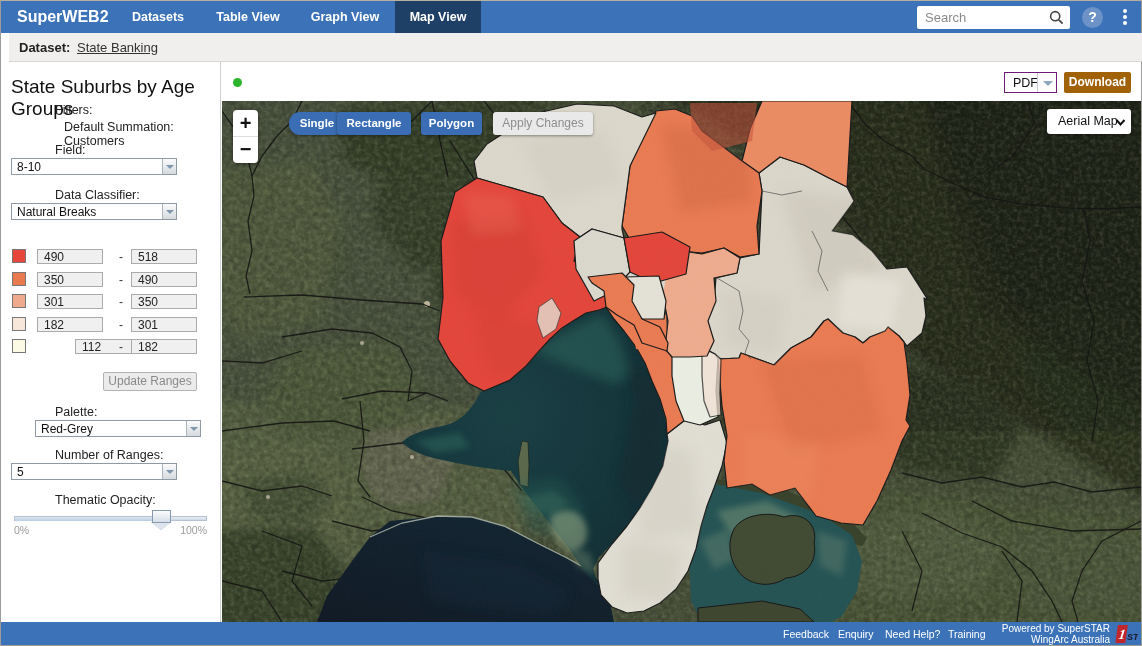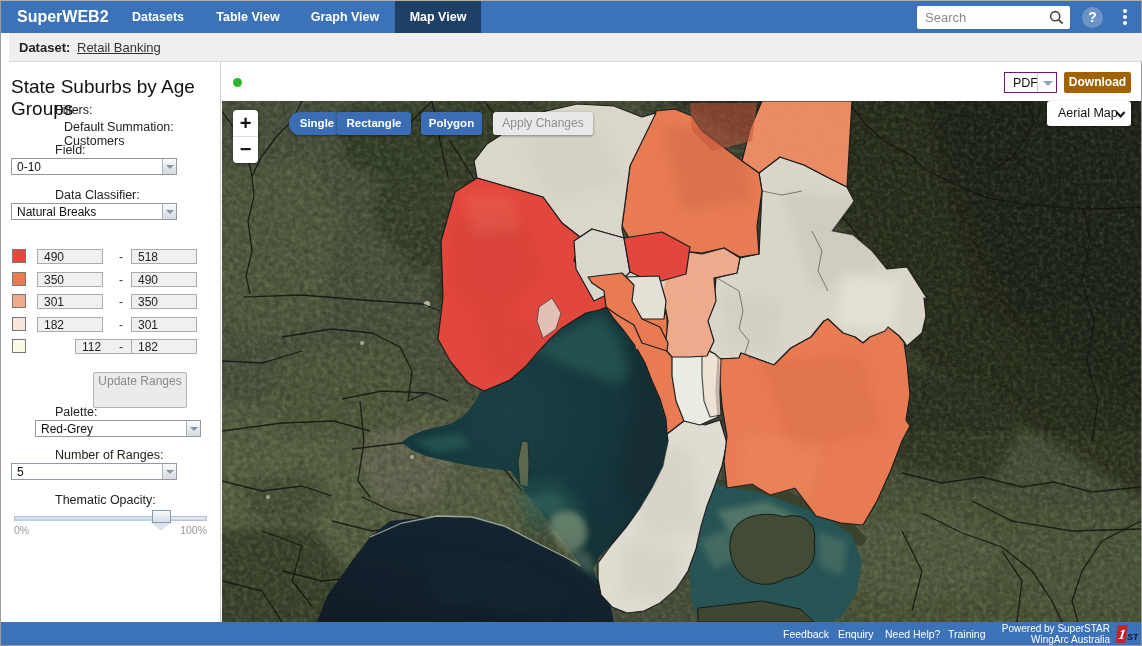--- a/index.html
+++ b/index.html
@@ -25,21 +25,21 @@
 #sidebar { position:absolute; left:0; top:61px; width:220px; height:560px; background:#fff; border-right:1px solid #cfcfcf; }
 #sb-title { position:absolute; left:10px; top:14px; font-weight:normal; font-size:19px; color:#111; }
 .sblab { position:absolute; font-size:12.5px; color:#222;margin-left:44px; }
 .dd { position:absolute; left:10px; width:166px; height:17px; border:1px solid #8f9aa5; background:#fff; }
 .dd .txt { position:absolute; left:5px; top:1px; font-size:12px; color:#111; }
 .dd .btn { position:absolute; right:0; top:0; width:14px; height:15px; background:linear-gradient(#fbfbfc,#d5dade); border-left:1px solid #aab4bd; }
 .dd .btn:after { content:""; position:absolute; left:3px; top:6px; border-left:4px solid transparent; border-right:4px solid transparent; border-top:4px solid #8096ad; }
 .sw { position:absolute; left:11px; width:14px; height:14px; border:1px solid #777; }
 .rin { position:absolute; width:66px; height:15px; background:#f0f0f0; border:1px solid #ababab; font-size:12px; color:#222; padding:0px 0 0 6px; line-height:14px; }
 .dash { position:absolute; left:118px; font-size:12px; color:#333; }
-#updbtn { position:absolute; left:92px; top:371px; width:94px; height:36px; background:#ebebeb; border:1px solid #b3b3b3; border-radius:2px; color:#8a8a8a; font-size:12px; text-align:center; line-height:17px; }
+#updbtn { position:absolute; left:102px; top:371px; width:94px; height:19px; background:#ebebeb; border:1px solid #b3b3b3; border-radius:2px; color:#8a8a8a; font-size:12px; text-align:center; line-height:17px; }
 #slider { position:absolute; left:13px; top:448px; width:193px; height:30px; }
 #slider .track { position:absolute; left:0; top:6px; width:193px; height:5px; background:linear-gradient(#e7edf4,#cdd9e8); border:1px solid #b6c2d2; }
 #slider .fill { position:absolute; left:1px; top:7px; width:144px; height:4px; background:linear-gradient(#dbe6f2,#b9cce2); }
 #slider .handle { position:absolute; left:138px; top:0px; width:19px; height:13px; background:linear-gradient(#fafbfc,#d6dee8); border:1px solid #8799ad; }
 #slider .handle:after { content:""; position:absolute; left:-1px; top:12px; border-left:9px solid transparent; border-right:9px solid transparent; border-top:7px solid #dde4ec; }
 #slider .handle:before { content:""; position:absolute; left:-2px; top:11px; border-left:10px solid transparent; border-right:10px solid transparent; border-top:8px solid #8799ad; }
 #slider .l0 { position:absolute; left:0; top:14px; font-size:10.5px; color:#9a9a9a; }
 #slider .l100 { position:absolute; right:0; top:14px; font-size:10.5px; color:#9a9a9a; }
 
 #main-strip { position:absolute; left:221px; top:61px; width:919px; height:39px; background:#fff; }
@@ -50,21 +50,21 @@
 #pdfbtn .arr:after { content:""; position:absolute; left:5px; top:8px; border-left:5px solid transparent; border-right:5px solid transparent; border-top:5px solid #8fa6c0; }
 #dlbtn { position:absolute; left:1063px; top:71px; width:67px; height:21px; background:#a16207; border-radius:2px; color:#fff; font-weight:bold; font-size:12px; text-align:center; line-height:21px; }
 
 #map { position:absolute; left:221px; top:100px; width:919px; height:521px; overflow:hidden; background:#47523a; }
 
 #zoomctl { position:absolute; left:232px; top:109px; width:25px; height:53px; background:#fff; border-radius:4px; box-shadow:0 1px 4px rgba(0,0,0,.45); }
 #zoomctl .zplus { position:absolute; top:0; left:0; width:25px; height:27px; color:#111; font-size:20px; font-weight:bold; text-align:center; line-height:26px; border-bottom:1px solid #ddd; }
 #zoomctl .zminus { position:absolute; top:28px; left:0; width:25px; height:25px; color:#111; font-size:20px; font-weight:bold; text-align:center; line-height:22px; }
 .mapbtn { position:absolute; top:111px; height:23px; background:#3a6db3; border-radius:3px; box-shadow:0 1px 3px rgba(0,0,0,.4); color:#fff; font-weight:bold; font-size:11.5px; text-align:center; }
 #applybtn { position:absolute; top:111px; height:23px; background:#e9e9e9; border-radius:3px; box-shadow:0 1px 3px rgba(0,0,0,.4); color:#8e8e8e; font-size:12px; text-align:center; }
-#aerial { position:absolute; left:1046px; top:100px; width:84px; height:25px; background:#fff; border-radius:3px; box-shadow:0 1px 3px rgba(0,0,0,.35); font-size:13px; color:#111; }
+#aerial { position:absolute; left:1046px; top:108px; width:84px; height:25px; background:#fff; border-radius:3px; box-shadow:0 1px 3px rgba(0,0,0,.35); font-size:13px; color:#111; }
 #aerial .t { position:absolute; left:11px; top:5px; font-size:12.5px; }
 #aerial svg { position:absolute; right:5px; top:8px; }
 
 #footer { position:absolute; left:0; top:621px; width:1140px; height:23px; background:#3b72b8; }
 .flink { position:absolute; top:6px; color:#fff; font-size:10.5px; }
 #pow { position:absolute; left:860px; top:0px; width:249px; height:23px; color:#fff; font-size:10px; text-align:right; line-height:10.5px; padding-top:2px; }
 #logo1st { position:absolute; left:1113px; top:2px; width:24px; height:20px; }
 </style>
 </head>
 <body>
@@ -80,29 +80,29 @@
       <svg width="15" height="15" style="position:absolute;right:6px;top:4px" viewBox="0 0 15 15">
           <circle cx="6.2" cy="6.2" r="4.6" fill="none" stroke="#444" stroke-width="1.6"></circle>
           <line x1="9.8" y1="9.8" x2="13.6" y2="13.6" stroke="#444" stroke-width="1.8"></line>
         </svg>
     </div>
     <div id="helpq">?</div>
     <div class="vdots"></div>
   </div>
   <div id="dsbar">
       <span class="lab">Dataset:</span>
-      <a>Retail Banking</a>
+      <a>State Banking</a>
     </div>
   <div id="sidebar">
     <div id="sb-title">State Suburbs by Age Groups</div>
     <div class="sblab" style="left:10px;top:41px;">Filters:</div>
     <div class="sblab" style="left:19px;top:58px;">Default Summation: Customers</div>
     <div class="sblab" style="left:10px;top:81px;">Field:</div>
     <div class="dd" style="top:96px;">
-        <span class="txt">0-10</span>
+        <span class="txt">8-10</span>
         <span class="btn"></span>
       </div>
     <div class="sblab" style="left:10px;top:126px;">Data Classifier:</div>
     <div class="dd" style="top:141px;">
         <span class="txt">Natural Breaks</span>
         <span class="btn"></span>
       </div>
 
     <div class="sw" style="top:187px;background:#e8463a;"></div>
     <div class="rin" style="left:36px;top:187px;">490</div>

